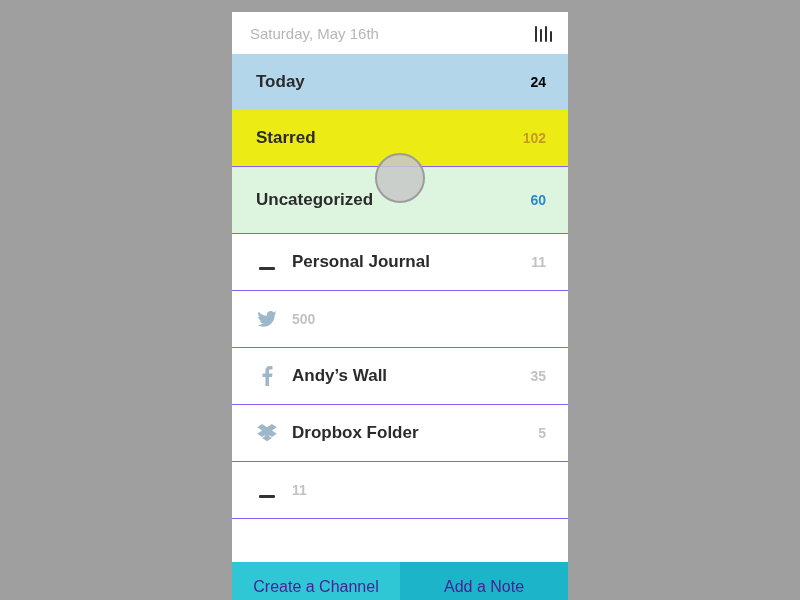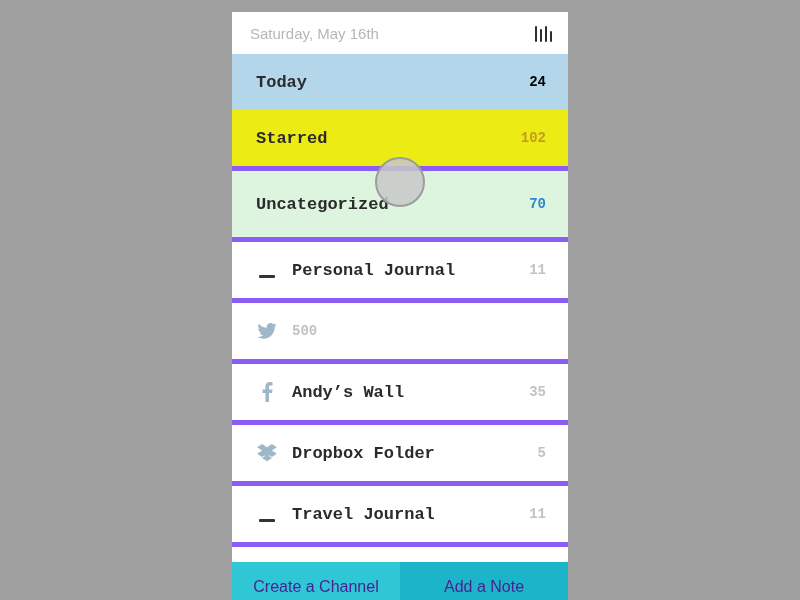--- a/index.html
+++ b/index.html
@@ -16,24 +16,24 @@
   .topbar{
     height:42px;display:flex;align-items:center;justify-content:space-between;
     padding:0 16px 0 18px;
   }
   .date{color:#b6b6b6;font-size:15px;}
   .settings-btn{display:flex;align-items:flex-end;gap:3px;cursor:pointer;height:17px;}
   .settings-btn .bar{width:2px;background:#2e2e2e;border-radius:1px;}
   .settings-btn .b1{height:16px;} .settings-btn .b2{height:13px;}
   .settings-btn .b3{height:16px;} .settings-btn .b4{height:11px;}
 
-  .list{flex:1;overflow:hidden;font-family:Liberation Mono, monospace;}
+  .list{flex:1;overflow:hidden;}
   .row{
     position:relative;height:56px;display:flex;align-items:center;
-    padding:0 22px 0 24px;border-bottom:5px solid #8b5cf6;
+    padding:0 22px 0 24px;border-bottom:1px solid #8b5cf6;
     font-size:17px;color:#2b2b2b;cursor:pointer;
   }
   .row .label{flex:1;font-weight:700;}
   .row .count{font-weight:700;font-size:14px;}
   .row.today{background:#b4d6ea;border-bottom:none;}
   .row.today .count{color:#000000;}
   .row.starred{background:#ecec14;}
   .row.starred .count{color:#c59a23;}
   .row.uncat{background:#ddf4de;height:66px;gap:24px;}
   .row.uncat .count{color:#2b87d4;}
@@ -83,21 +83,21 @@
       <span class="count">24</span>
     </div>
 
     <div class="row starred">
       <span class="label">Starred</span>
       <span class="count">102</span>
     </div>
 
     <div class="row uncat">
       <span class="label">Uncategorized</span>
-      <span class="count">70</span>
+      <span class="count">60</span>
       <div class="touch"></div>
     </div>
 
     <div id="channels">
         <div class="row channel">
           <span class="ico ico-lines">
             <span></span>
             <span></span>
             <span></span>
           </span>
@@ -129,21 +129,20 @@
           </span>
           <span class="label">Dropbox Folder</span>
           <span class="count">5</span>
         </div>
         <div class="row channel">
           <span class="ico ico-lines">
             <span></span>
             <span></span>
             <span></span>
           </span>
-          <span class="label">Travel Journal</span>
           <span class="count">11</span>
         </div>
       </div>
 
   </div>
 
   <div class="bottombar">
     <div class="btn btn-create">Create a Channel</div>
     <div class="btn btn-add">Add  a Note</div>
   </div>

